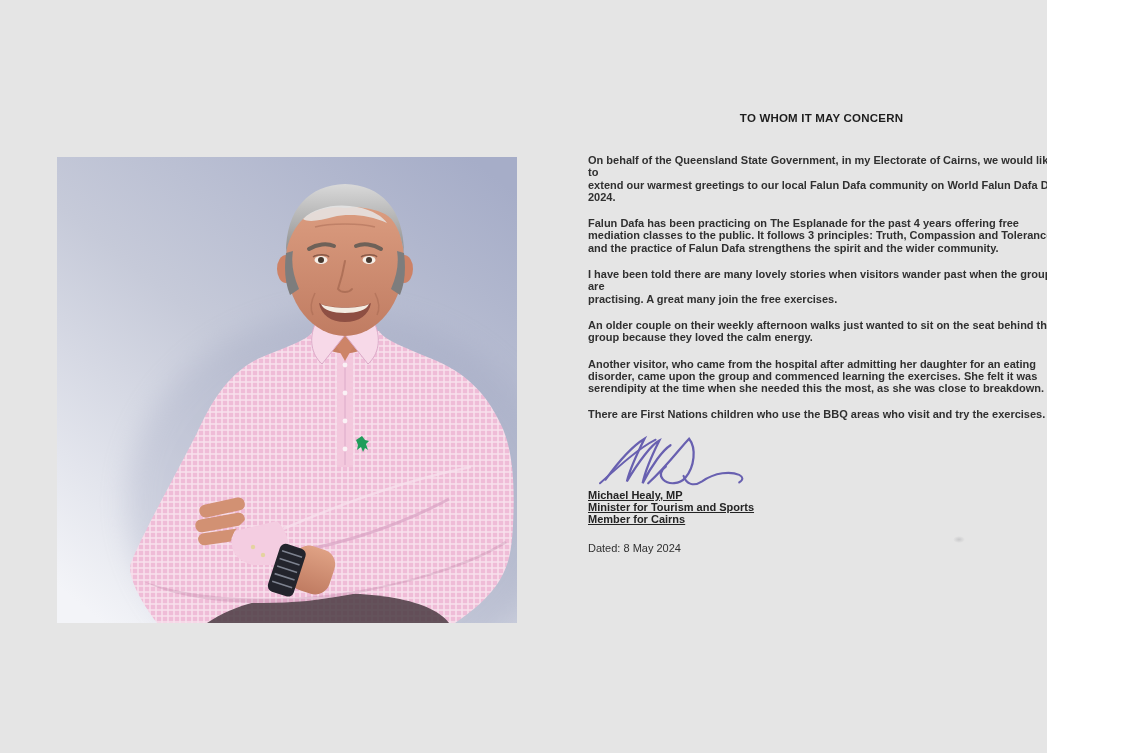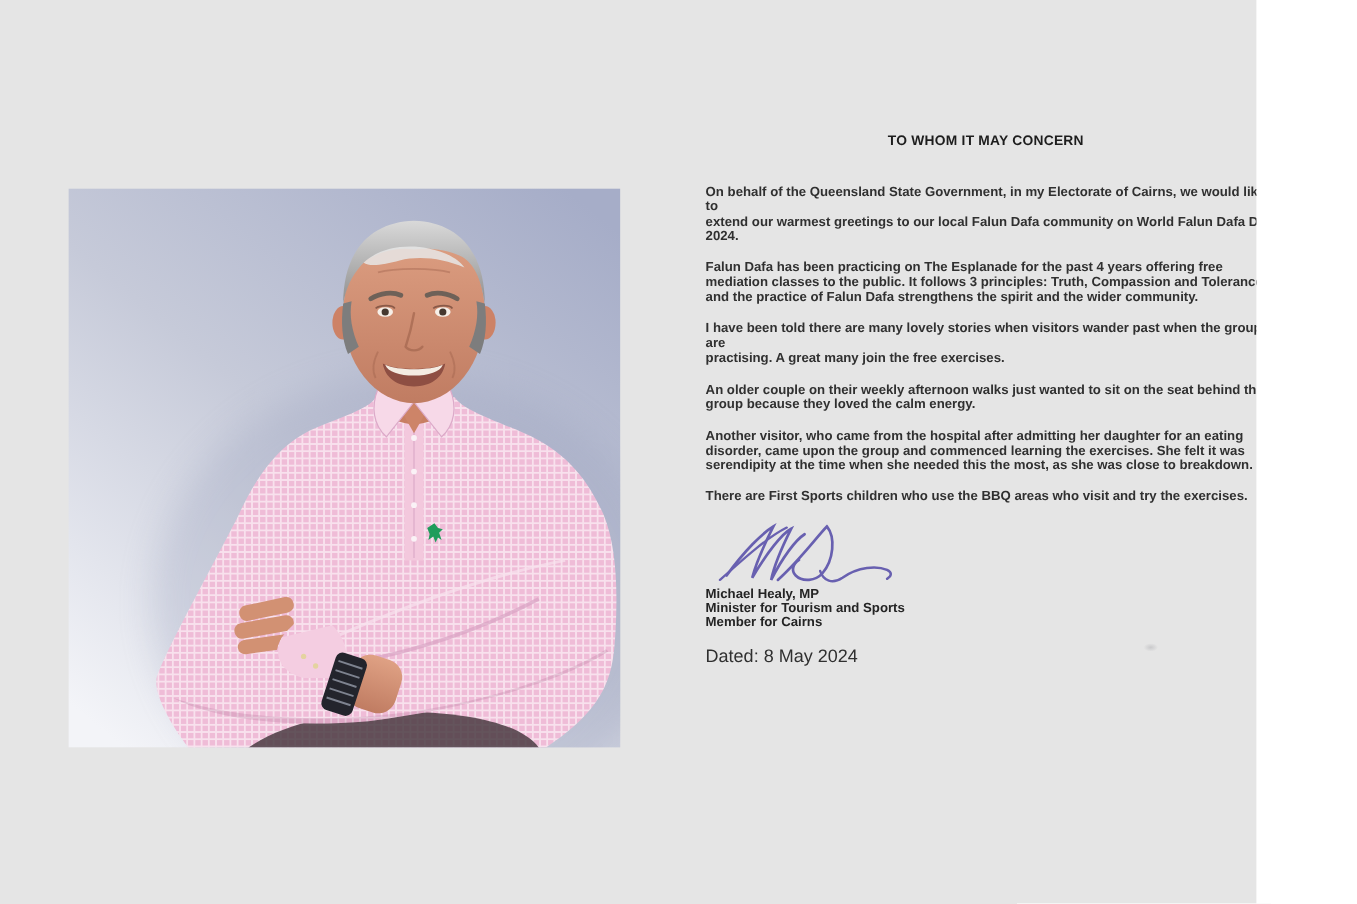--- a/index.html
+++ b/index.html
@@ -11,22 +11,22 @@
   .photo svg{display:block;}
 
   
   .letter{position:absolute;left:588px;top:112px;width:480px;color:#303030;}
   .heading{width:467px;margin:0 0 30px 0;font-size:11.5px;line-height:12px;
            font-weight:bold;text-align:center;color:#1d1d1d;letter-spacing:.2px;}
   .para{width:476px;margin:0 0 14px 0;font-size:11px;line-height:12.3px;
         white-space:pre-line;font-weight:bold;}
   .sig{height:52px;margin:0 0 0 4px;}
   .signer{margin-top:2px;font-size:11px;line-height:12.3px;font-weight:bold;
-          white-space:pre-line;color:#242424;}
-  .dated{margin-top:16px;font-size:15px;line-height:12.3px;}
+          white-space:pre-line;color:#242424;text-decoration:underline;}
+  .dated{margin-top:16px;font-size:11px;line-height:12.3px;}
   .smudge{position:absolute;left:365px;top:424px;width:12px;height:7px;border-radius:50%;
           background:radial-gradient(closest-side,rgba(150,150,155,.35),rgba(150,150,155,0));}
 </style>
 </head>
 <body>
 
 <div class="stage">
 
   <figure class="photo">
     <svg width="460" height="466" viewBox="0 0 460 466" xmlns="http://www.w3.org/2000/svg">
@@ -147,21 +147,21 @@
     <p class="para">Falun Dafa has been practicing on The Esplanade for the past 4 years offering free
 mediation classes to the public.  It follows 3 principles: Truth, Compassion and Tolerance
 and the practice of Falun Dafa strengthens the spirit and the wider community.</p>
     <p class="para">I have been told there are many lovely stories when visitors wander past when the group are
 practising.  A great many join the free exercises.</p>
     <p class="para">An older couple on their weekly afternoon walks just wanted to sit on the seat behind the
 group because they loved the calm energy.</p>
     <p class="para">Another visitor, who came from the hospital after admitting her daughter for an eating
 disorder, came upon the group and commenced learning the exercises.  She felt it was
 serendipity at the time when she needed this the most, as she was close to breakdown.</p>
-    <p class="para">There are First Sports children who use the BBQ areas who visit and try the exercises.</p>
+    <p class="para">There are First Nations children who use the BBQ areas who visit and try the exercises.</p>
 
     <div class="sig">
       <svg width="170" height="52" viewBox="0 0 170 56" xmlns="http://www.w3.org/2000/svg">
         <g fill="none" stroke="#5e55ac" stroke-linecap="round" opacity="0.92">
           <path stroke-width="2" d="M2,52 C22,34 44,14 62,5"></path>
           <path stroke-width="2.4" d="M8,48 C24,26 40,10 50,4 C42,20 34,38 31,50 C44,28 58,10 66,6 C58,22 50,42 48,52 C58,32 70,16 78,11"></path>
           <path stroke-width="2.4" d="M54,52 C74,34 90,12 98,4 C106,14 104,34 94,46 C88,53 76,54 70,48 C66,44 67,38 73,34"></path>
           <path stroke-width="2.2" d="M92,44 C95,53 103,56 112,50 C126,40 143,39 152,43 C156,45 157,48 152,51"></path>
         </g>
       </svg>

